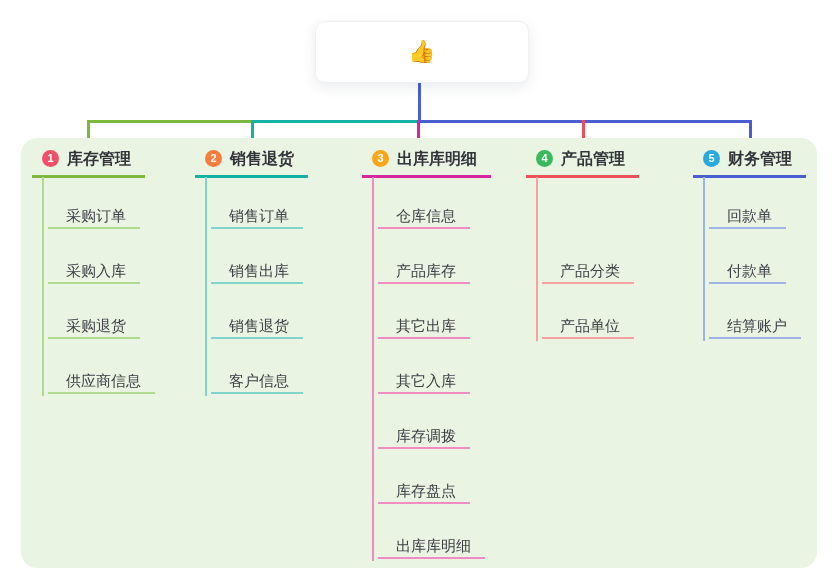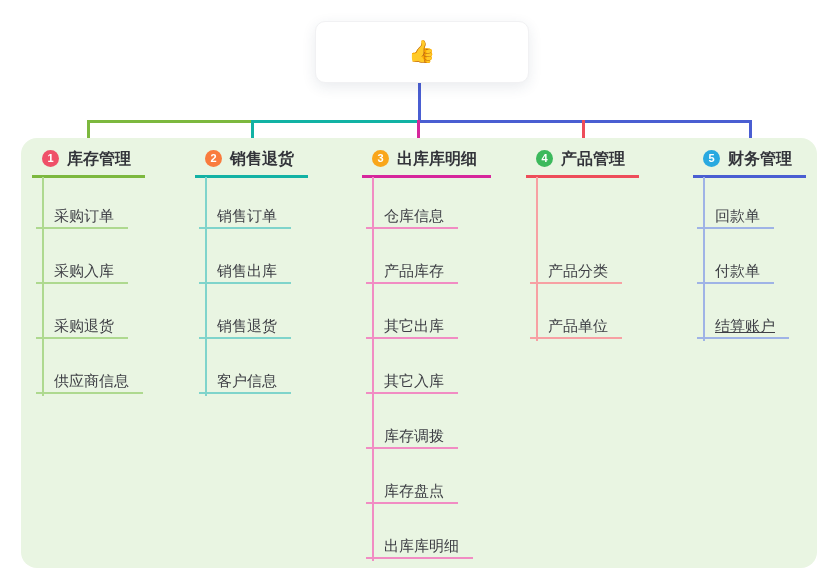--- a/index.html
+++ b/index.html
@@ -43,21 +43,21 @@
     font-size:16px;line-height:20px;font-weight:700;color:#33343a;
     white-space:nowrap;cursor:default;
   }
   .badge{
     width:17px;height:17px;border-radius:50%;flex:0 0 auto;
     display:flex;align-items:center;justify-content:center;
     color:#fff;font-size:11px;font-weight:700;line-height:1;
   }
   .branch-vline{position:absolute;left:10px;top:29px;width:2px;}
   .child{
-    position:absolute;left:4px;white-space:nowrap;
+    position:absolute;left:16px;white-space:nowrap;
     padding:0 14px 0 18px;border-bottom:2px solid #bbb;
     font-size:15px;line-height:22px;color:#3f4046;cursor:default;
   }
 </style>
 </head>
 <body>
 
 <div id="canvas">
 
   <div class="root-node">
@@ -87,16 +87,16 @@
           <span class="badge" style="background: rgb(249, 166, 26);">3</span>
           <span>出库库明细</span>
         </div><div class="branch-vline" style="background: rgb(241, 140, 195); height: 384px;"></div><div class="child" style="top: 57px; border-bottom-color: rgb(241, 140, 195);">仓库信息</div><div class="child" style="top: 112px; border-bottom-color: rgb(241, 140, 195);">产品库存</div><div class="child" style="top: 167px; border-bottom-color: rgb(241, 140, 195);">其它出库</div><div class="child" style="top: 222px; border-bottom-color: rgb(241, 140, 195);">其它入库</div><div class="child" style="top: 277px; border-bottom-color: rgb(241, 140, 195);">库存调拨</div><div class="child" style="top: 332px; border-bottom-color: rgb(241, 140, 195);">库存盘点</div><div class="child" style="top: 387px; border-bottom-color: rgb(241, 140, 195);">出库库明细</div></div>
       <div class="branch"><div class="branch-header" style="border-bottom-color: rgb(238, 77, 90);">
           <span class="badge" style="background: rgb(60, 185, 92);">4</span>
           <span>产品管理</span>
         </div><div class="branch-vline" style="background: rgb(247, 160, 163); height: 164px;"></div><div class="child" style="top: 167px; border-bottom-color: rgb(247, 160, 163);">产品单位</div><div class="child" style="top: 112px; border-bottom-color: rgb(247, 160, 163);">产品分类</div></div>
       <div class="branch"><div class="branch-header" style="border-bottom-color: rgb(74, 94, 210);">
           <span class="badge" style="background: rgb(41, 169, 224);">5</span>
           <span>财务管理</span>
-        </div><div class="branch-vline" style="background: rgb(159, 179, 230); height: 164px;"></div><div class="child" style="top: 57px; border-bottom-color: rgb(159, 179, 230);">回款单</div><div class="child" style="top: 112px; border-bottom-color: rgb(159, 179, 230);">付款单</div><div class="child" style="top: 167px; border-bottom-color: rgb(159, 179, 230); text-decoration: underline;">结算账户</div></div>
+        </div><div class="branch-vline" style="background: rgb(159, 179, 230); height: 164px;"></div><div class="child" style="top: 57px; border-bottom-color: rgb(159, 179, 230);">回款单</div><div class="child" style="top: 112px; border-bottom-color: rgb(159, 179, 230);">付款单</div><div class="child" style="top: 167px; border-bottom-color: rgb(159, 179, 230);">结算账户</div></div>
     </div>
 
 </div>
 
 </body></html>

